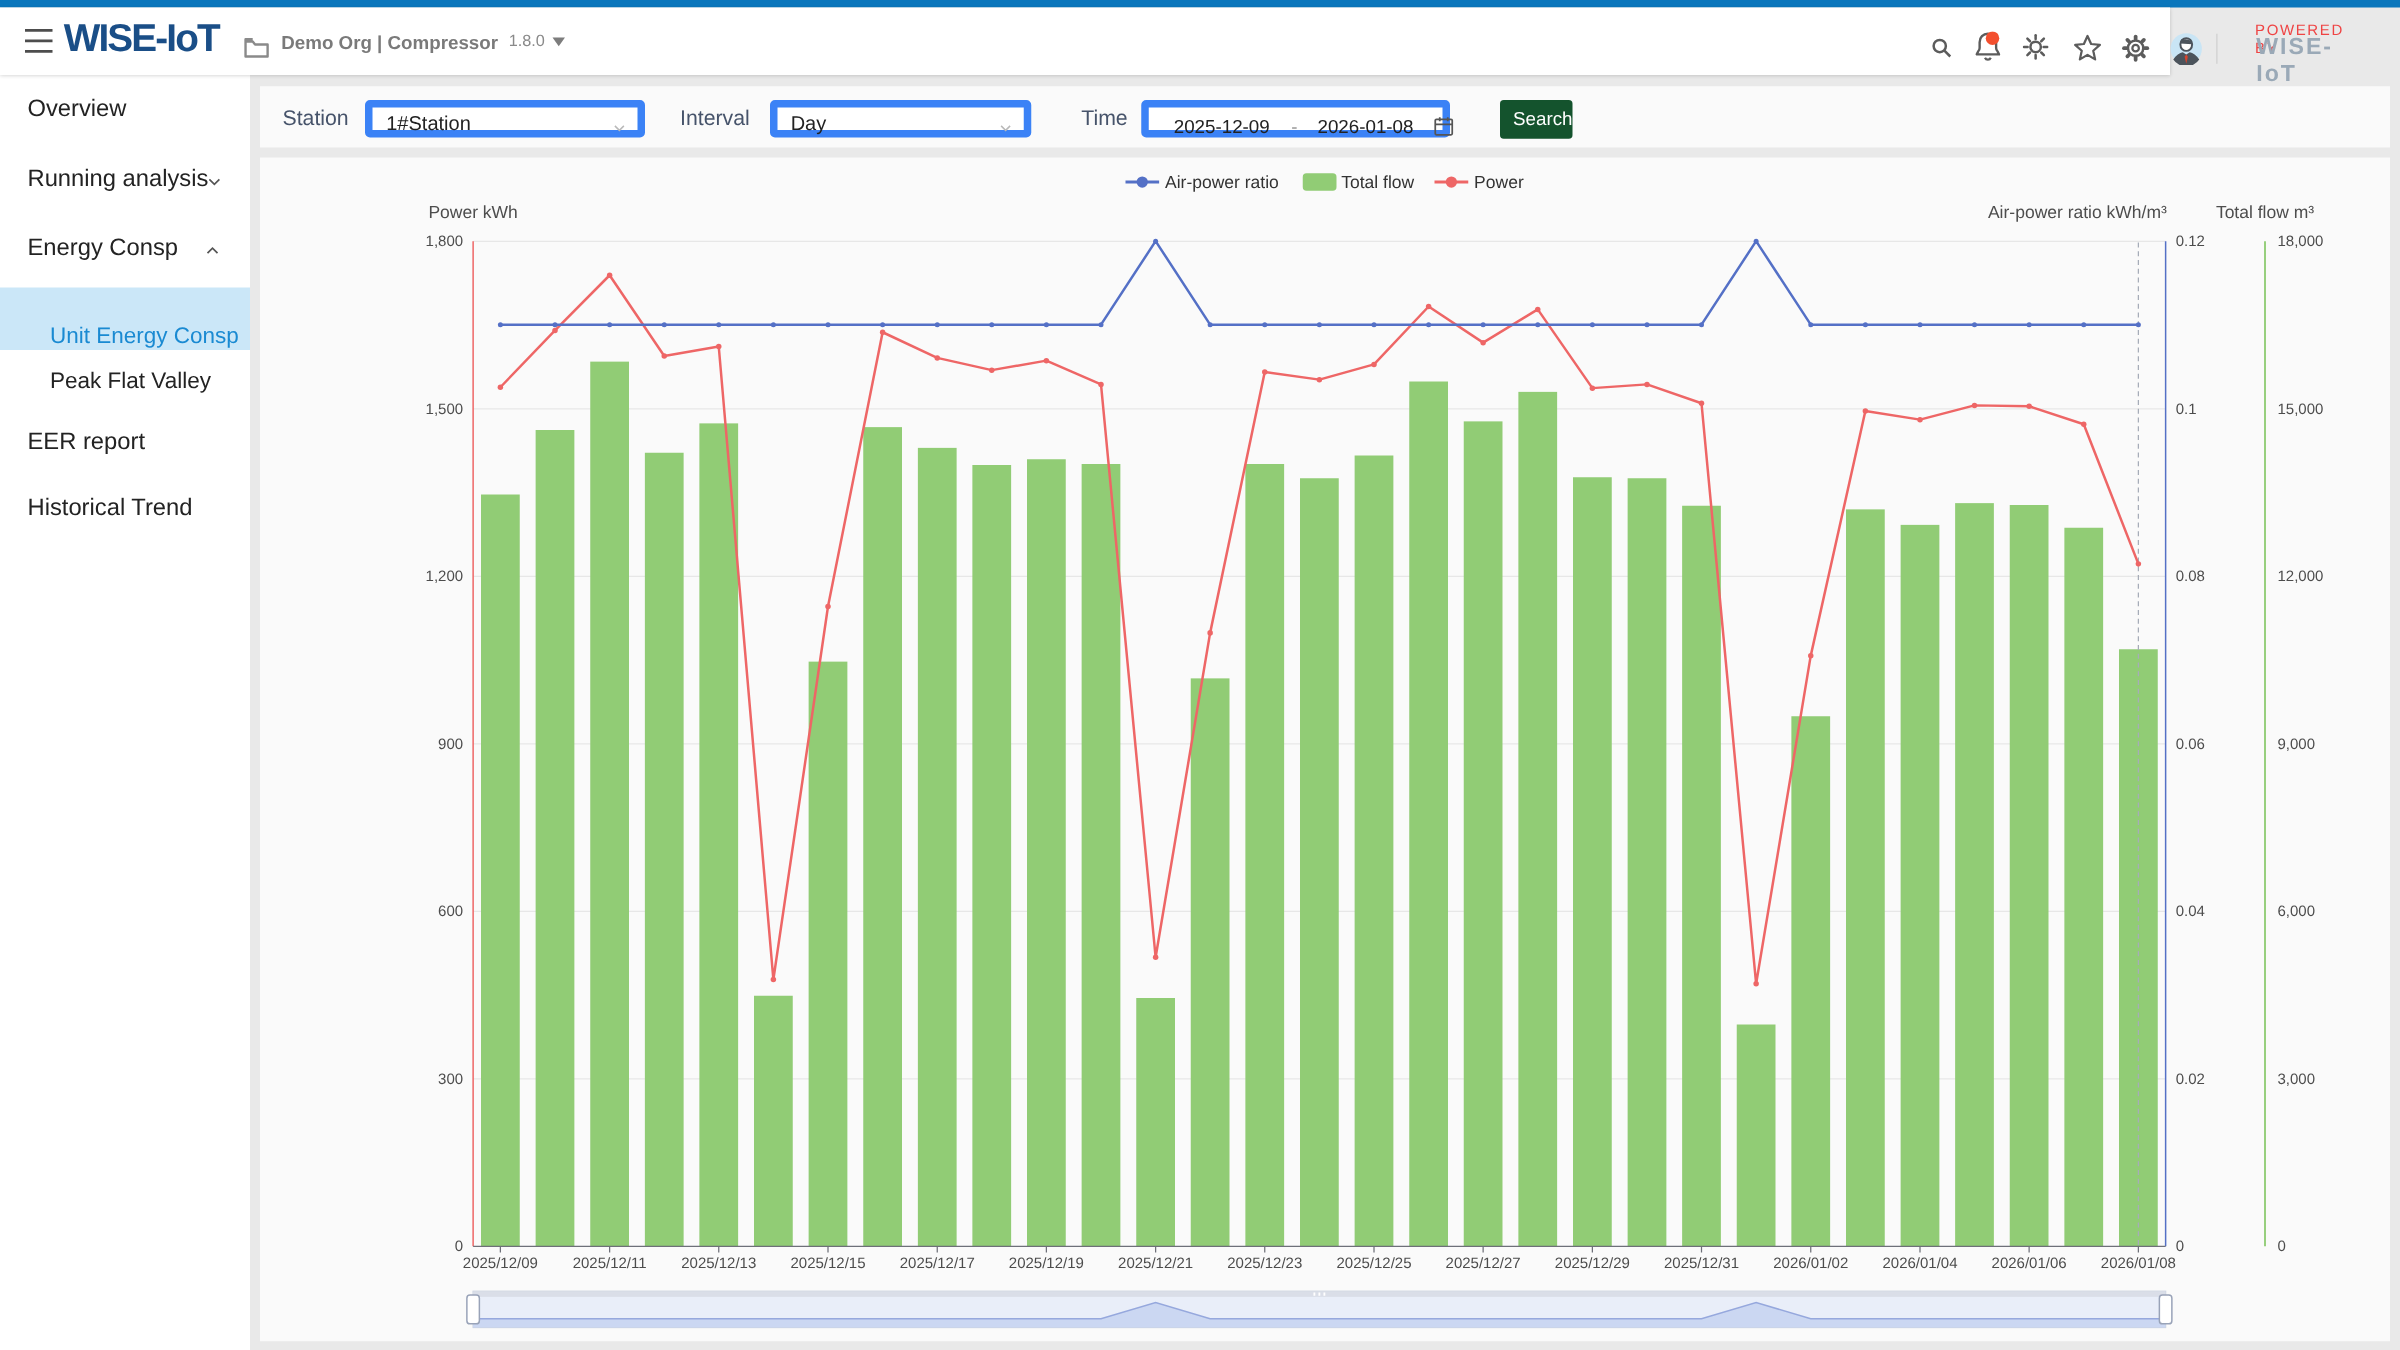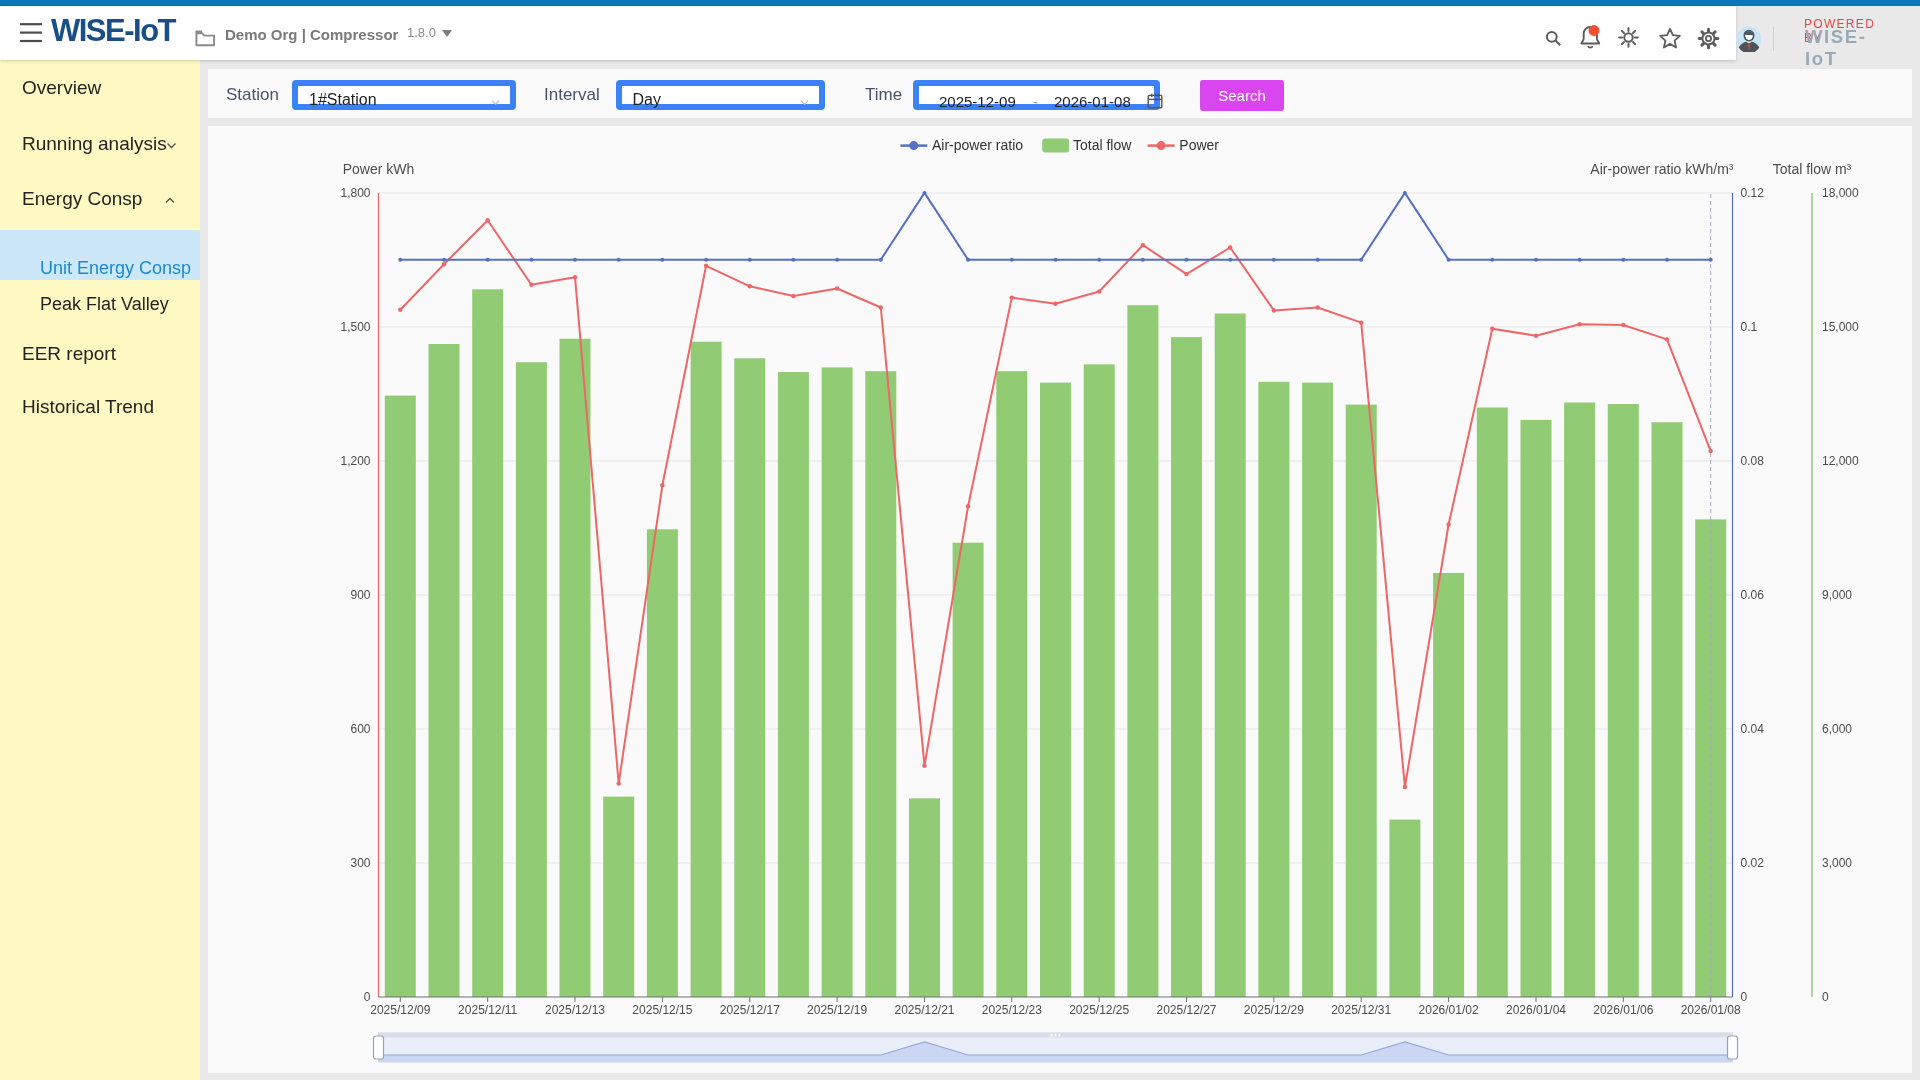--- a/index.html
+++ b/index.html
@@ -2,31 +2,31 @@
 <html><head>
 <meta charset="utf-8">
 <style>
 * { margin:0; padding:0; box-sizing:border-box; }
 html,body { width:1920px; height:1080px; overflow:hidden; background:#e9e9e9;
   font-family:"Liberation Sans",sans-serif; }
 .abs { position:absolute; }
 .topbar { position:absolute; left:0; top:0; width:1920px; height:6px; background:#0a76bc; }
 .header { position:absolute; left:0; top:6px; width:1736px; height:54px; background:#fff;
   box-shadow:0 1px 3px rgba(0,0,0,0.18); z-index:5; }
-.sidebar { position:absolute; left:0; top:60px; width:200px; height:1020px; background:#fef9c3; }
+.sidebar { position:absolute; left:0; top:60px; width:200px; height:1020px; background:#ffffff; }
 .menu { position:absolute; font-size:19px; line-height:22px; color:#232323; white-space:nowrap; }
 .active-bg { position:absolute; left:0; top:170px; width:200px; height:50px; background:#cbe7f8; }
 .panel { position:absolute; background:#fafafa; }
 .flabel { position:absolute; top:16px; font-size:17px; color:#46536a; }
 .sel { position:absolute; top:11px; height:30px; background:#fff; border:6px solid #3b82f6; border-radius:4px;
   font-size:16px; color:#222; }
 .sel .txt { position:absolute; left:11px; top:5px; }
 .chev { position:absolute; right:10px; top:12px; width:9px; height:9px; }
-.btn { position:absolute; left:992px; top:11px; width:84px; height:31px; background:#d946ef; border-radius:3px;
-  color:#fff; font-size:15px; text-align:center; line-height:31px; }
+.btn { position:absolute; left:992px; top:11px; width:58px; height:31px; background:#14532d; border-radius:3px;
+  color:#fff; font-size:15px; text-align:right; line-height:31px; }
 </style>
 </head>
 <body>
 <div class="topbar"></div>
 
 <div class="header">
 
   <svg class="abs" style="left:19px; top:16px;" width="24" height="24" viewBox="0 0 24 24">
     <g stroke="#4d4d4d" stroke-width="2.2">
         <line x1="1" y1="2.2" x2="23" y2="2.2"></line>

